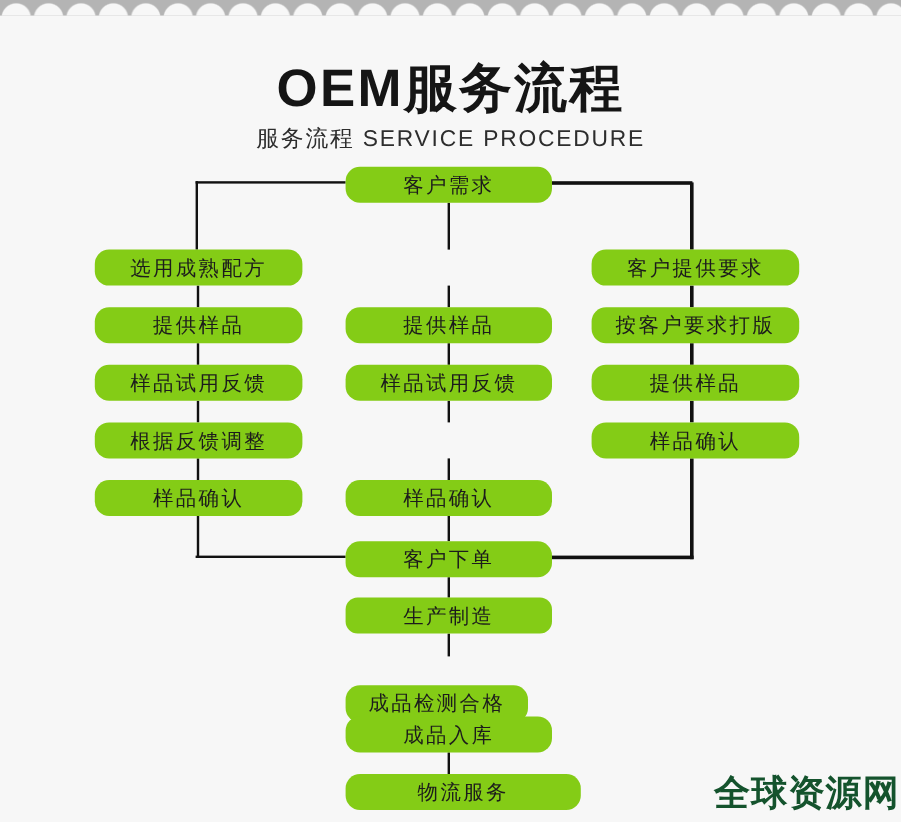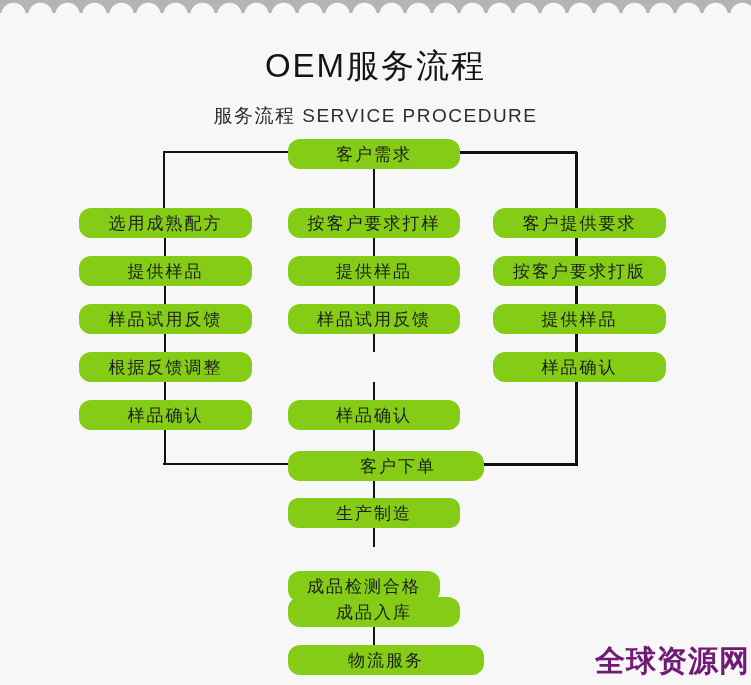--- a/index.html
+++ b/index.html
@@ -8,35 +8,35 @@
     background:#f7f7f7;
     font-family:"Liberation Sans","DejaVu Sans",sans-serif;
   }
   .serrated {
     position:absolute; top:0; left:0; width:100%; height:13px;
     background-image: radial-gradient(circle 13px at 13.5px 15px, #f7f7f7 90%, #b4b4b4 98%);
     background-size:27px 13px; background-repeat:repeat-x;
   }
   .title {
     position:absolute; top:44px; left:0; width:100%; text-align:center;
-    font-size:33px; font-weight:400; color:#151515; letter-spacing:2px;
+    font-size:44px; font-weight:700; color:#151515; letter-spacing:2px;
   }
   .subtitle {
     position:absolute; top:103px; left:0; width:100%; text-align:center;
     font-size:19px; font-weight:400; color:#2d2d2d; letter-spacing:1.5px;
   }
   .node {
     position:absolute; background:#84cc16; border-radius:12px;
     display:flex; align-items:center; justify-content:center;
     font-size:17px; color:#1c1c1c; letter-spacing:2px; white-space:nowrap;
   }
   .line { position:absolute; background:#111111; }
   .watermark {
     position:absolute; top:641px; right:1px;
-    font-size:30px; font-weight:700; color:#701a75; letter-spacing:1px;
+    font-size:30px; font-weight:700; color:#14532d; letter-spacing:1px;
   }
 </style>
 </head>
 <body>
 
 <div class="page">
 
   <div class="serrated"></div>
 
   <div class="title">OEM服务流程</div>
@@ -72,31 +72,30 @@
   <div class="line" style="left:460px;top:463px;width:118px;height:3px;"></div>
 
   <div class="node" style="left:288px;top:139px;width:172px;height:30px;">客户需求</div>
 
   <div class="node" style="left:79px;top:208px;width:173px;height:30px;">选用成熟配方</div>
   <div class="node" style="left:79px;top:256px;width:173px;height:30px;">提供样品</div>
   <div class="node" style="left:79px;top:304px;width:173px;height:30px;">样品试用反馈</div>
   <div class="node" style="left:79px;top:352px;width:173px;height:30px;">根据反馈调整</div>
   <div class="node" style="left:79px;top:400px;width:173px;height:30px;">样品确认</div>
 
-  <div class="node" style="left:288px;top:208px;width:172px;height:30px;">按客户要求打样</div>
   <div class="node" style="left:288px;top:256px;width:172px;height:30px;">提供样品</div>
   <div class="node" style="left:288px;top:304px;width:172px;height:30px;">样品试用反馈</div>
   <div class="node" style="left:288px;top:400px;width:172px;height:30px;">样品确认</div>
 
   <div class="node" style="left:493px;top:208px;width:173px;height:30px;">客户提供要求</div>
   <div class="node" style="left:493px;top:256px;width:173px;height:30px;">按客户要求打版</div>
   <div class="node" style="left:493px;top:304px;width:173px;height:30px;">提供样品</div>
   <div class="node" style="left:493px;top:352px;width:173px;height:30px;">样品确认</div>
 
-  <div class="node" style="left:288px;top:451px;width:172px;height:30px;padding-left:24px;">客户下单</div>
+  <div class="node" style="left:288px;top:451px;width:172px;height:30px;">客户下单</div>
   <div class="node" style="left:288px;top:498px;width:172px;height:30px;border-radius:10px;">生产制造</div>
   <div class="node" style="left:288px;top:571px;width:152px;height:31px;">成品检测合格</div>
   <div class="node" style="left:288px;top:597px;width:172px;height:30px;">成品入库</div>
   <div class="node" style="left:288px;top:645px;width:196px;height:30px;">物流服务</div>
 
   <div class="watermark">全球资源网</div>
 
 </div>
 
 </body></html>

